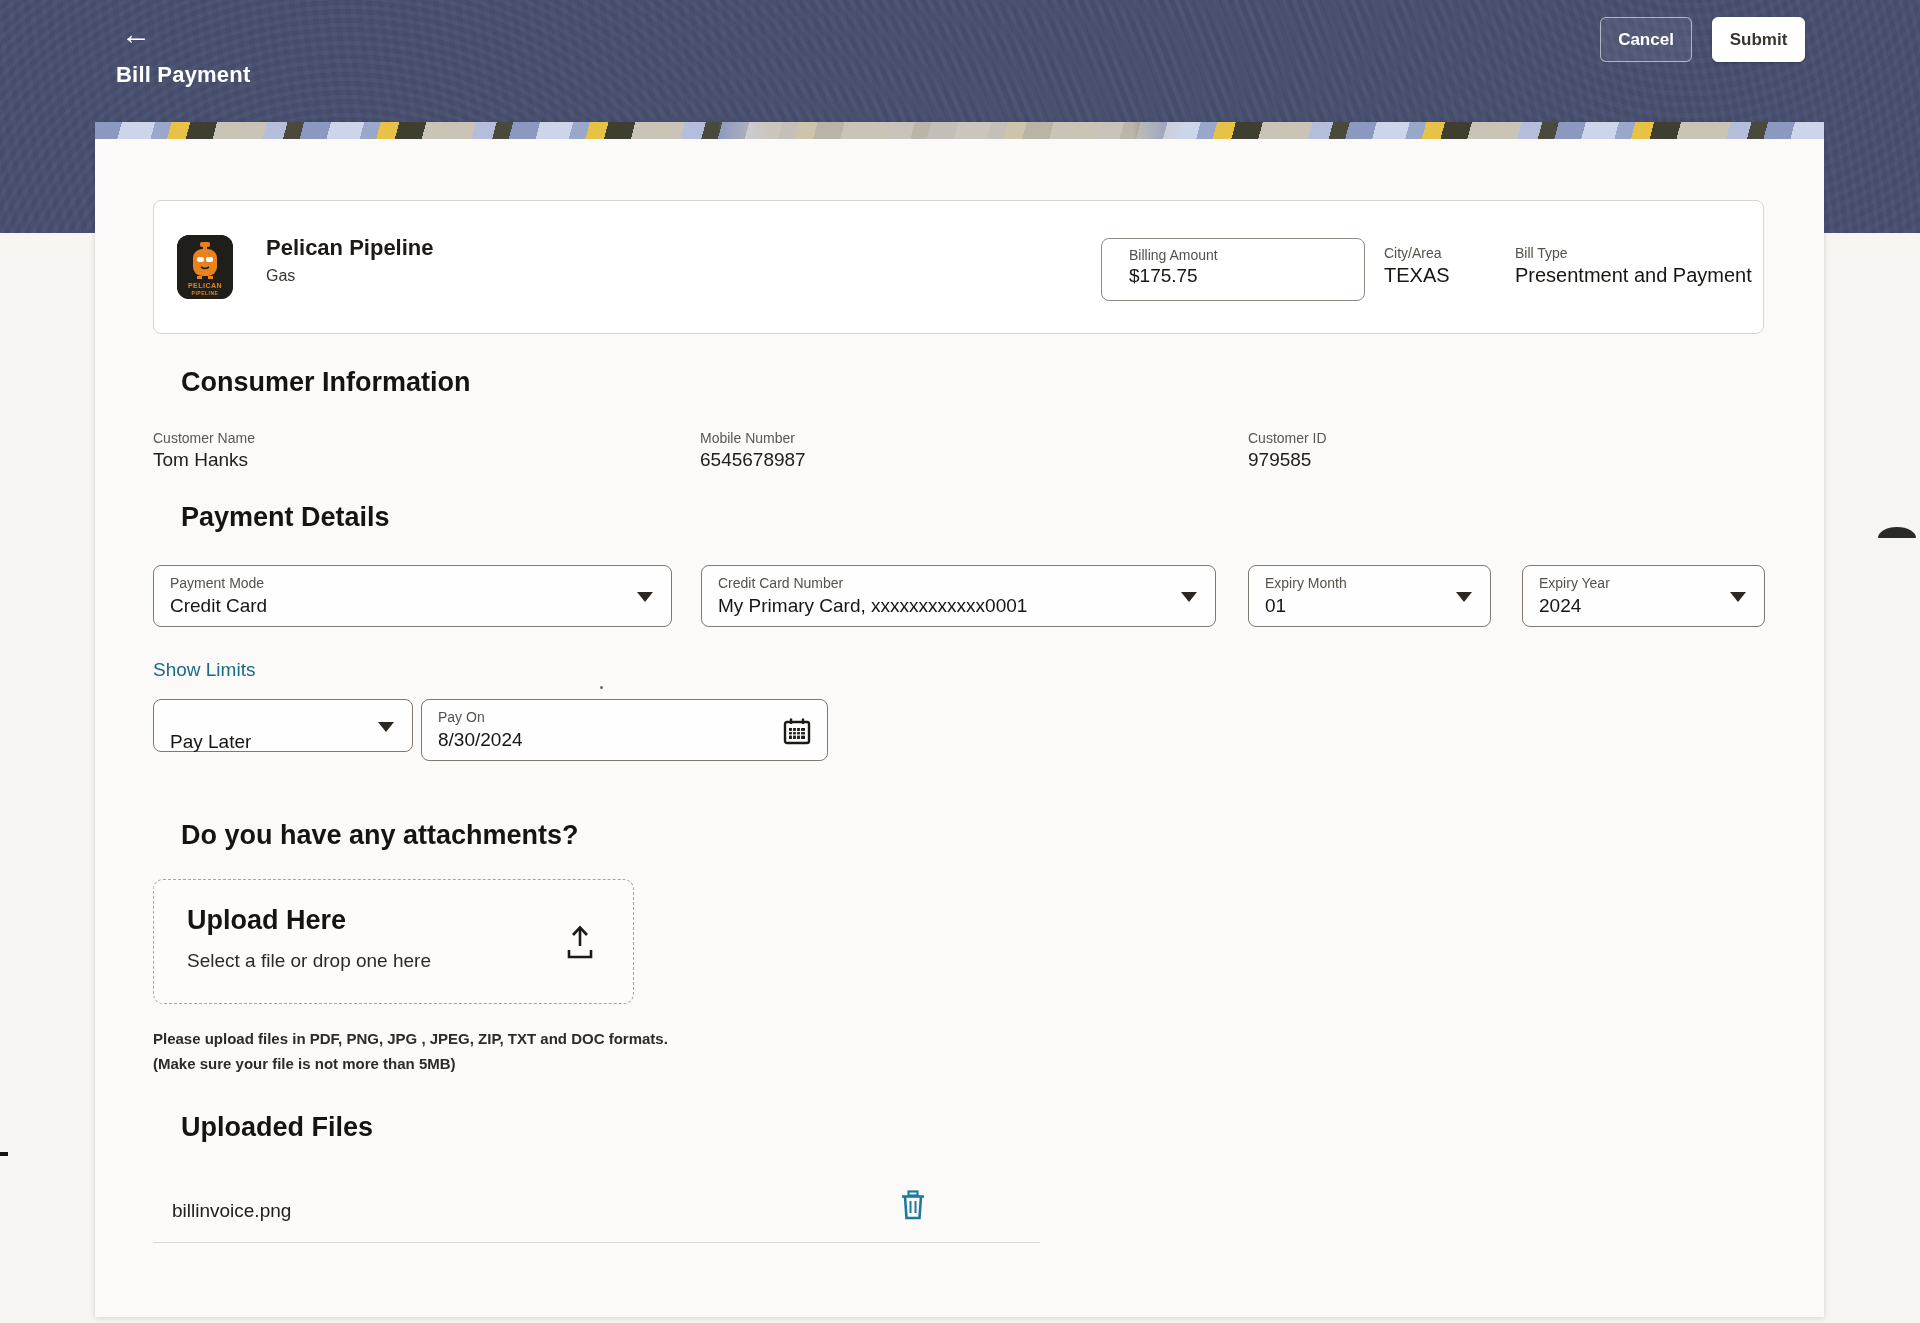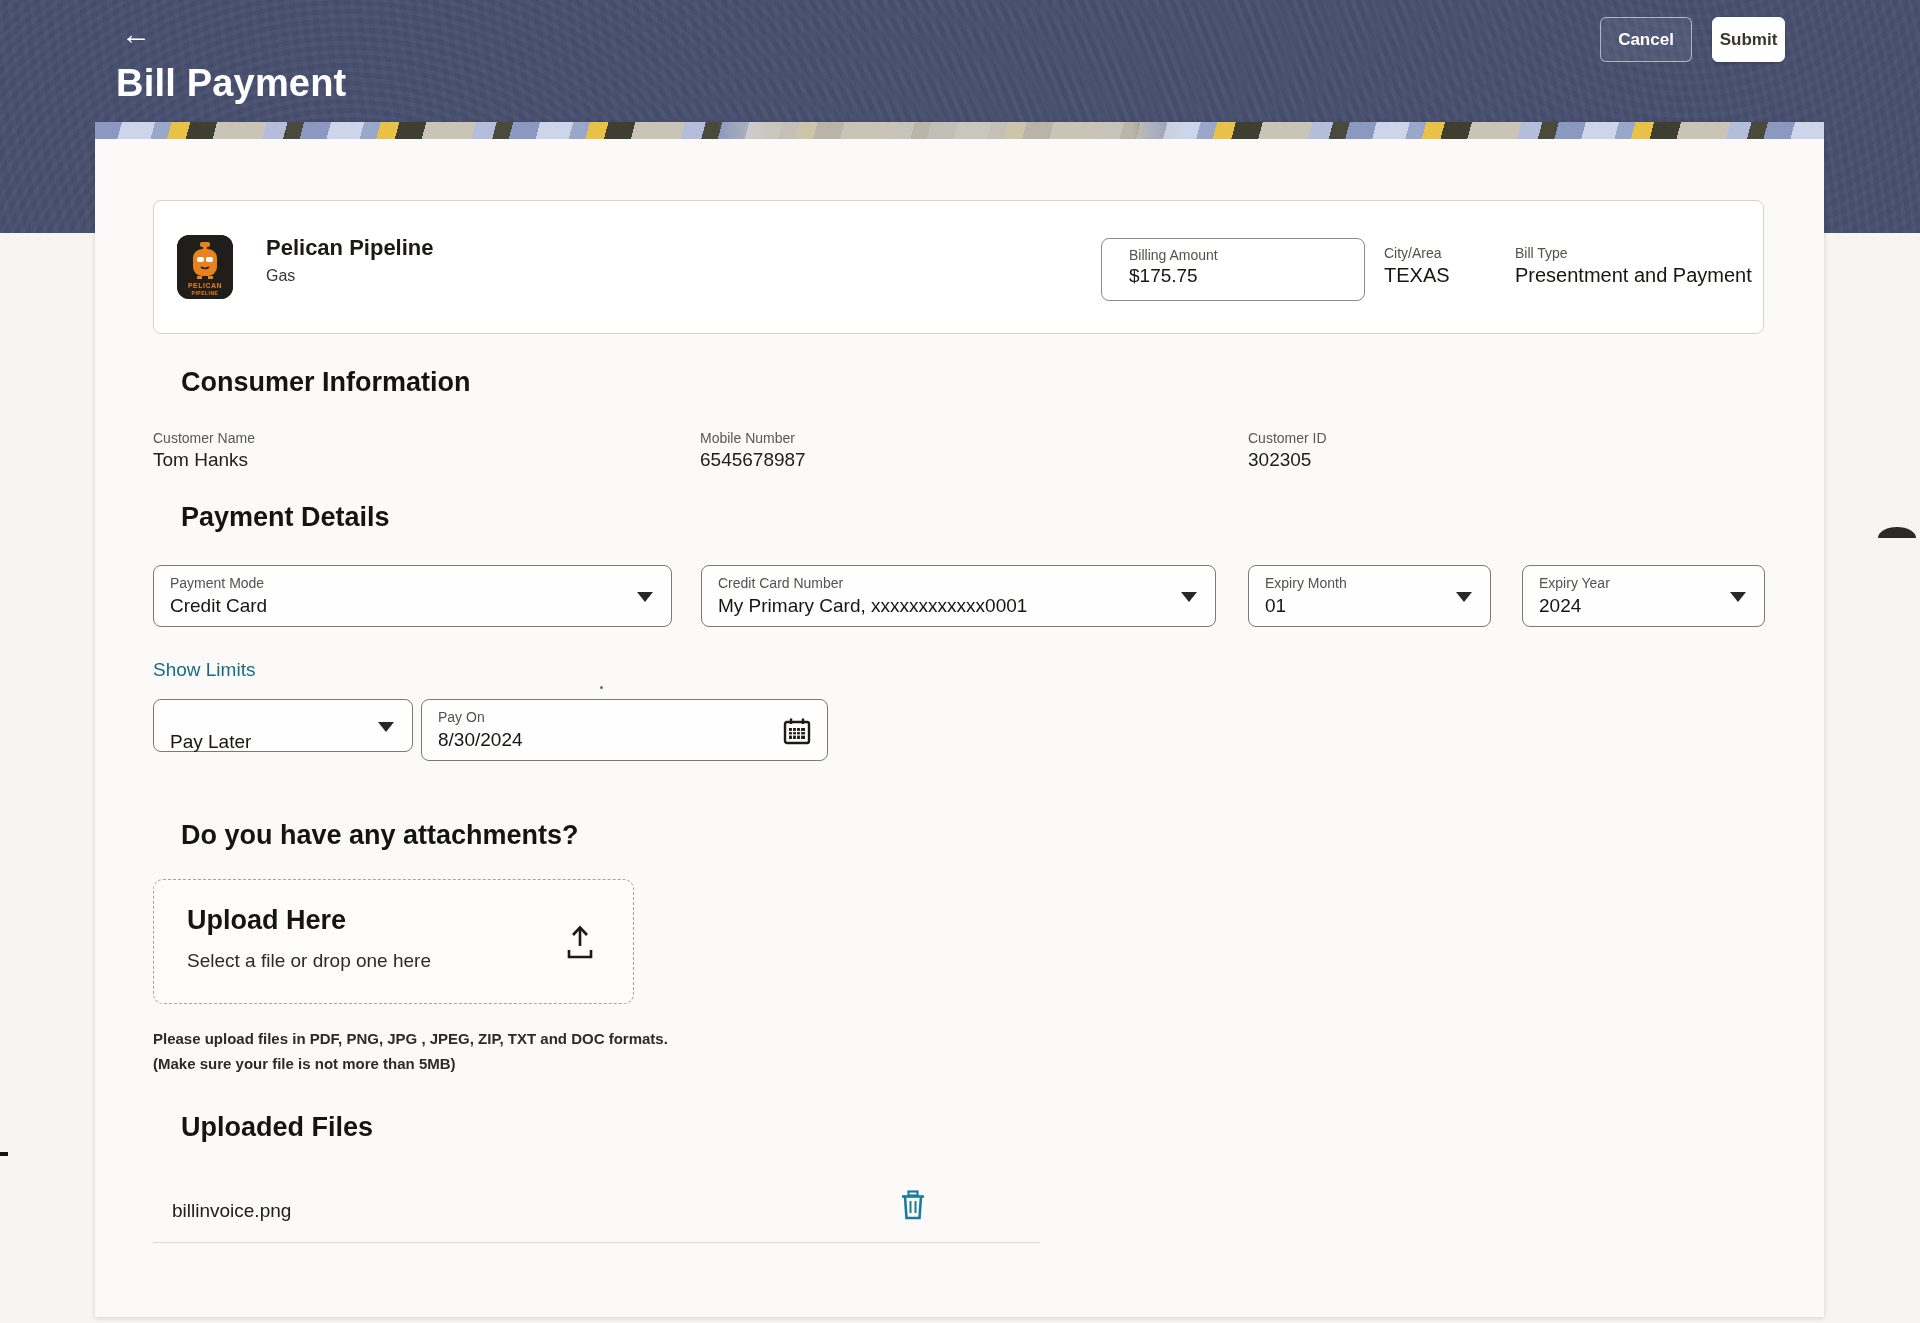--- a/index.html
+++ b/index.html
@@ -18,35 +18,35 @@
       repeating-radial-gradient(circle at 18% 170%, rgba(255,255,255,0.022) 0 4px, rgba(0,0,0,0.018) 4px 9px),
       repeating-radial-gradient(circle at 88% -60%, rgba(255,255,255,0.016) 0 5px, rgba(0,0,0,0.014) 5px 11px);
   }
   .back-btn {
     position:absolute; left:118px; top:16px; width:36px; height:36px;
     color:#ffffff; font-size:30px; line-height:36px; text-align:center;
     cursor:pointer; background:transparent; border:none;
   }
   .page-title {
     position:absolute; left:116px; top:62px;
-    color:#ffffff; font-size:38px; font-weight:bold; letter-spacing:0.2px;
+    color:#ffffff; font-size:22px; font-weight:bold; letter-spacing:0.2px;
   }
   .hdr-btn {
     position:absolute; top:17px; height:45px; border-radius:6px;
     font-family:"Liberation Sans", sans-serif;
     font-size:17px; font-weight:bold; cursor:pointer;
     display:flex; align-items:center; justify-content:center;
   }
   .cancel-btn {
     left:1600px; width:92px;
     background:rgba(255,255,255,0.06); border:1px solid rgba(255,255,255,0.55);
     color:#ffffff;
   }
   .submit-btn {
-    left:1712px; width:73px;
+    left:1712px; width:93px;
     background:#ffffff; border:1px solid #ffffff; color:#39352f;
     box-shadow:0 1px 3px rgba(0,0,0,0.25);
   }
   
   .card {
     position:absolute; left:95px; top:122px; width:1729px; height:1195px;
     background:#fbfaf8;
     box-shadow:0 1px 5px rgba(0,0,0,0.14);
   }
   .banner {
@@ -190,21 +190,21 @@
   <div class="consumer-field" style="left:58px;">
     <div class="field-label">Customer Name</div>
     <div class="field-value">Tom Hanks</div>
   </div>
   <div class="consumer-field" style="left:605px;">
     <div class="field-label">Mobile Number</div>
     <div class="field-value">6545678987</div>
   </div>
   <div class="consumer-field" style="left:1153px;">
     <div class="field-label">Customer ID</div>
-    <div class="field-value">302305</div>
+    <div class="field-value">979585</div>
   </div>
 
   <div class="section-heading" style="top:380px;">Payment Details</div>
 
   <div class="select-box" style="left:58px; top:443px; width:519px; height:62px;">
     <div class="box-label">Payment Mode</div>
     <div class="box-value">Credit Card</div>
     <div class="caret"></div>
   </div>
 

